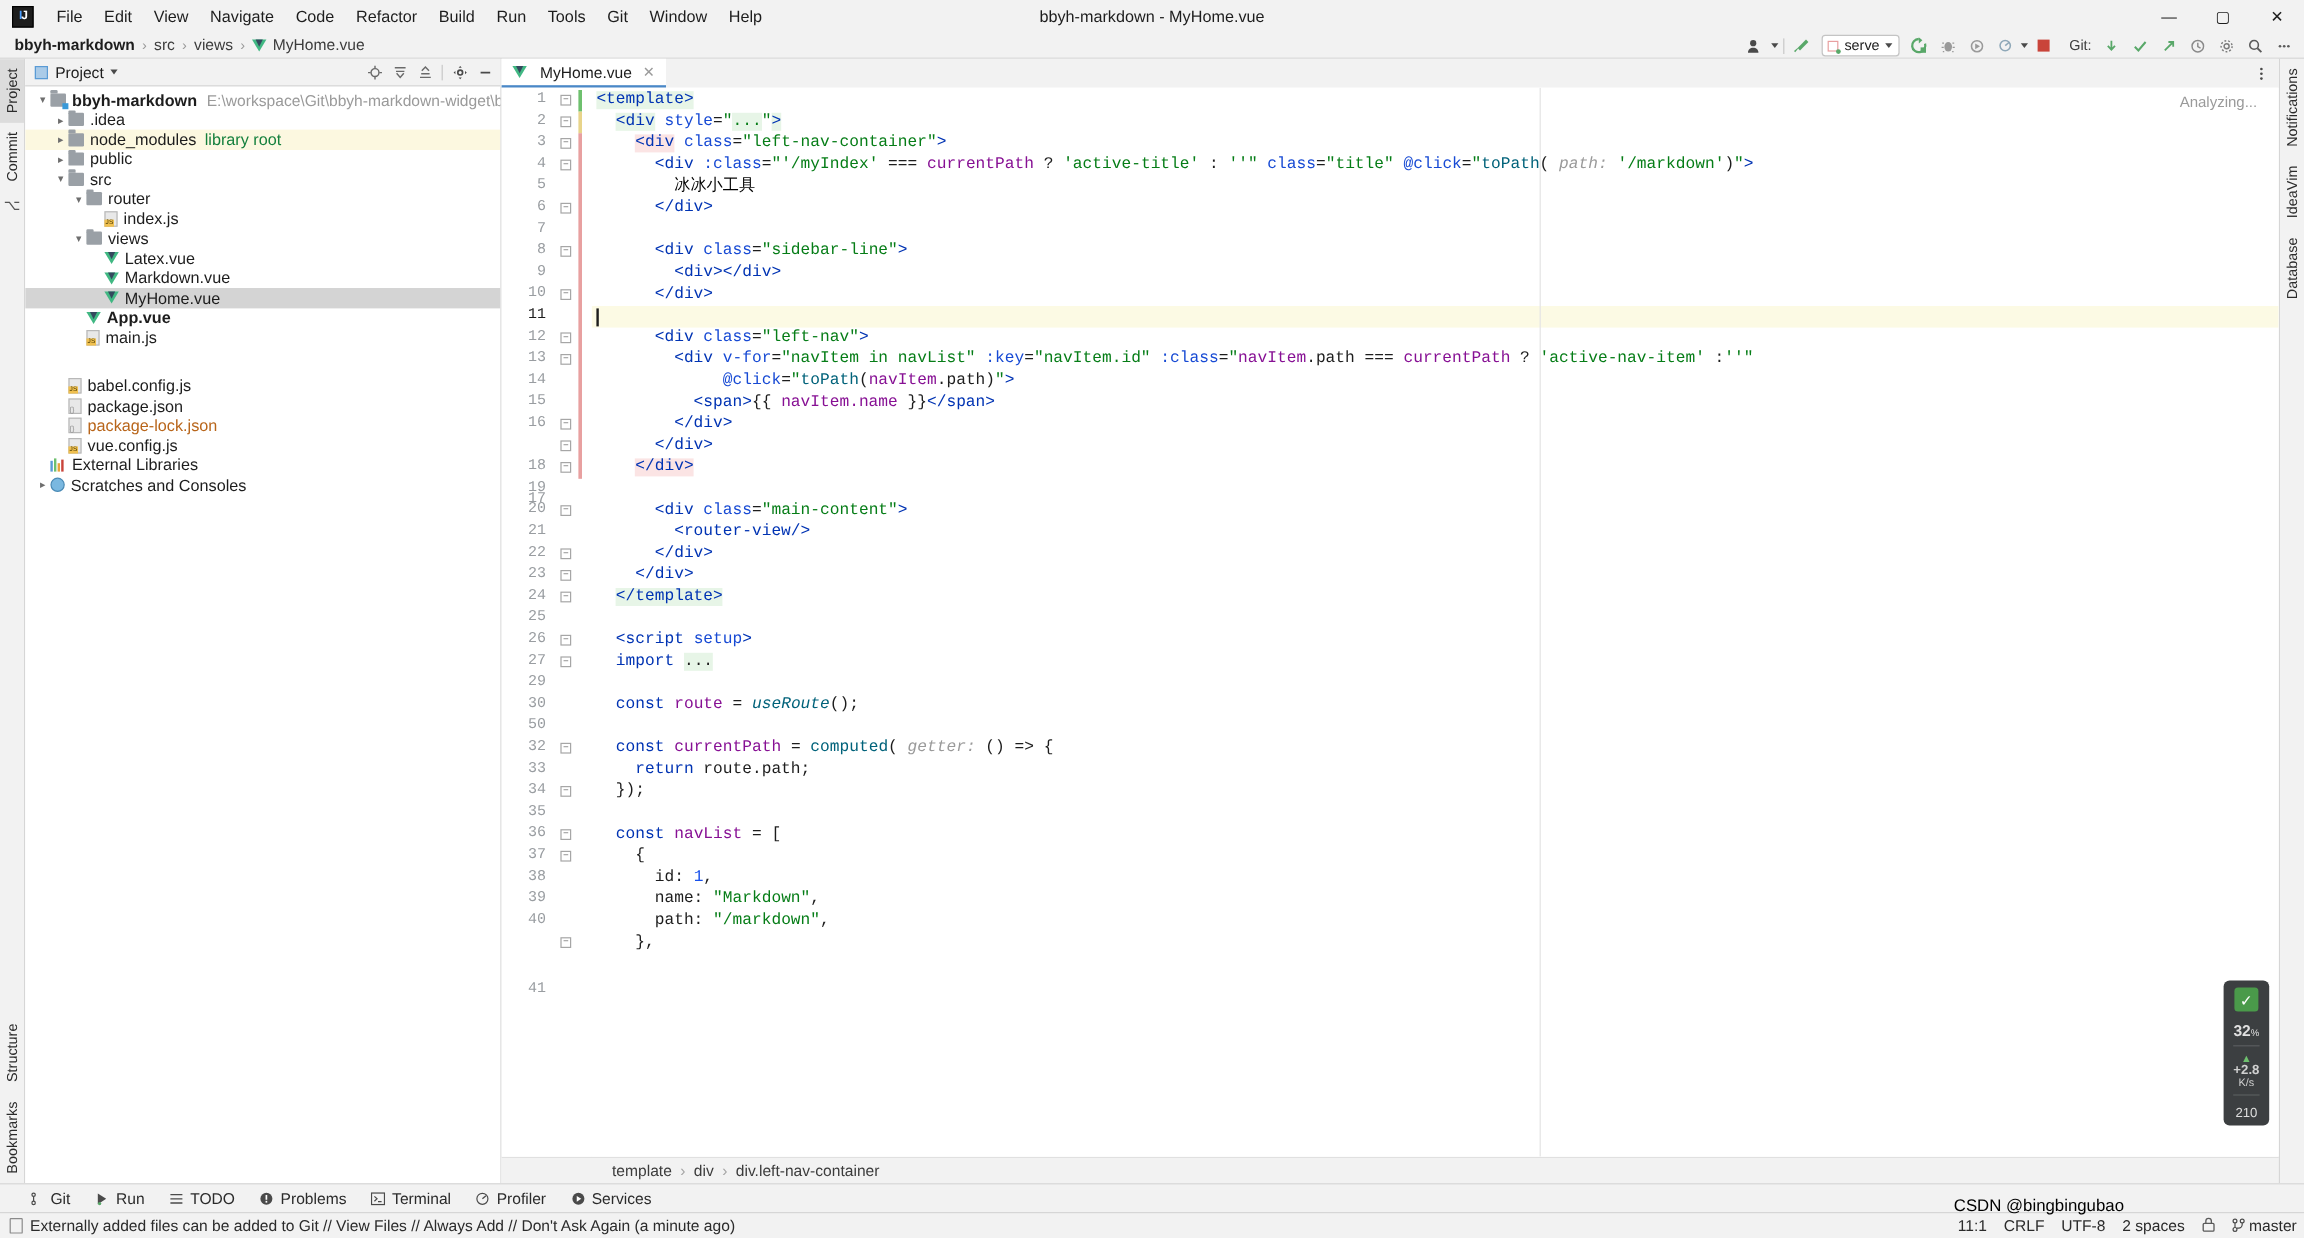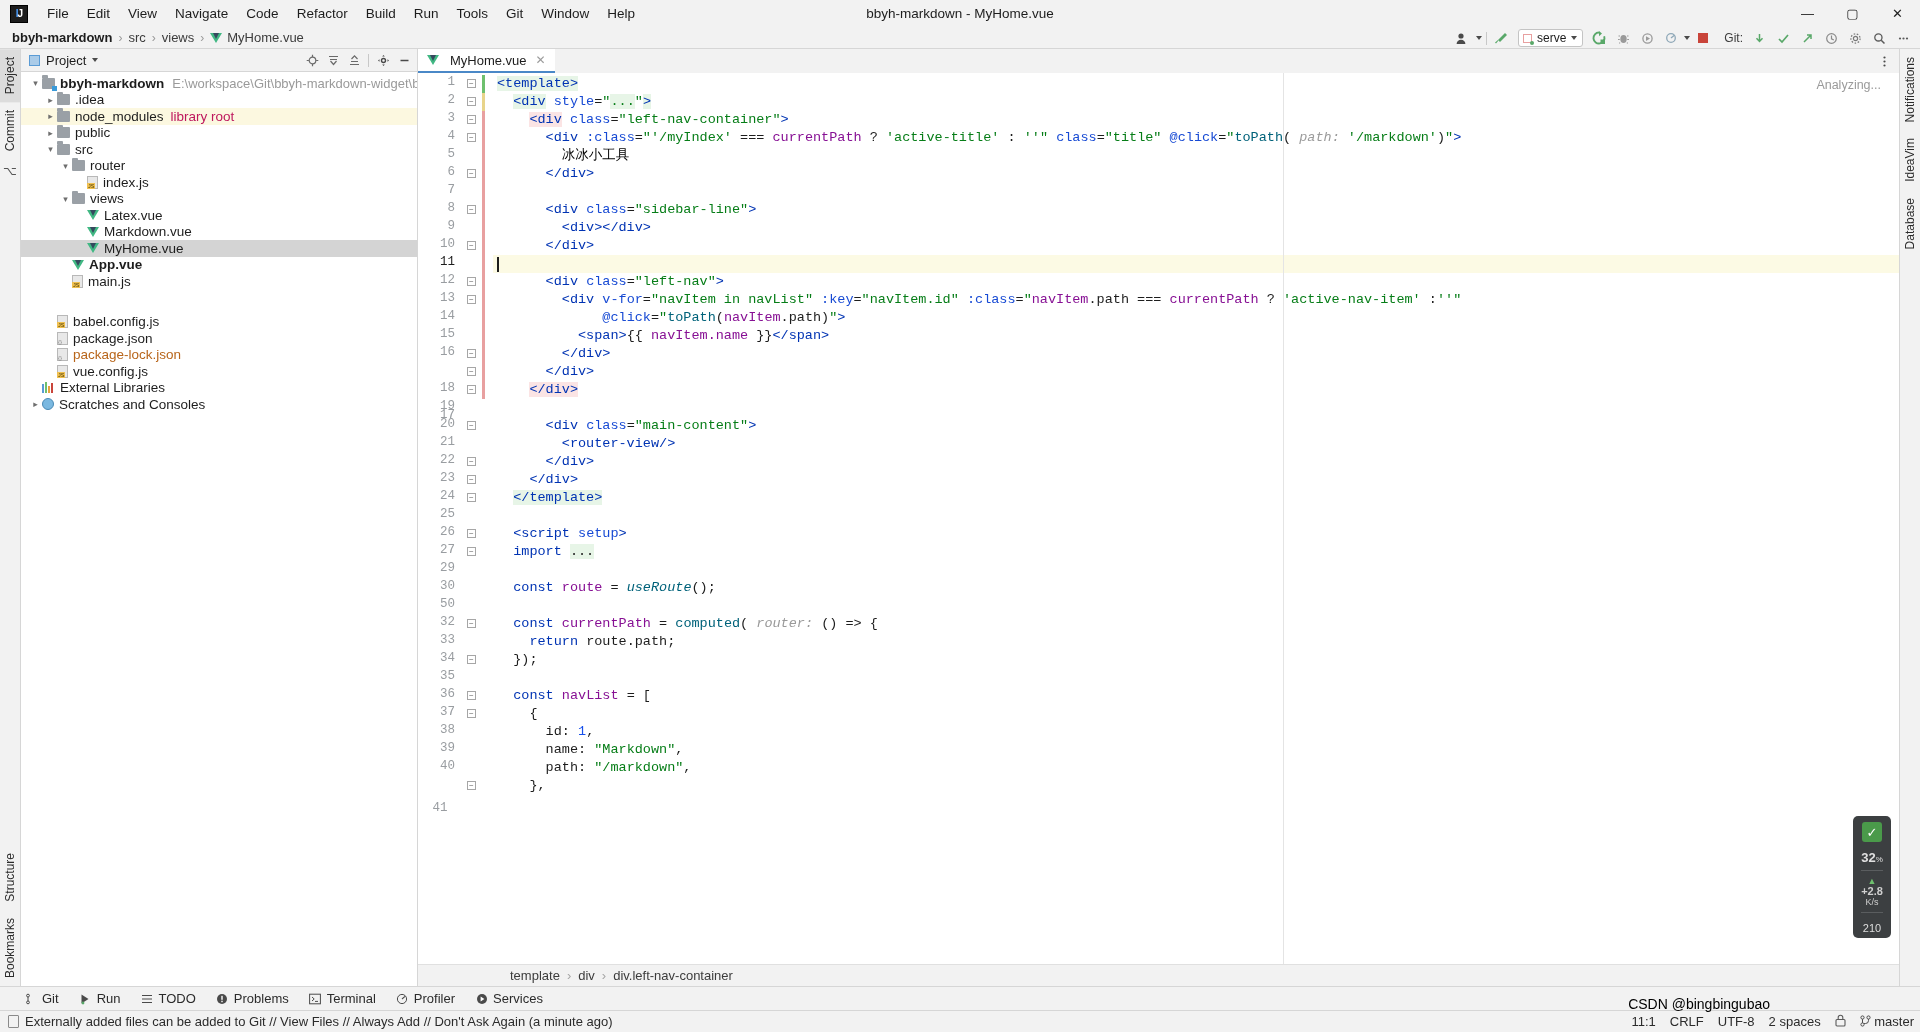--- a/index.html
+++ b/index.html
@@ -111,21 +111,21 @@
     border-left:6px solid transparent;border-right:6px solid transparent;border-top:10px solid #41b883;position:relative;
   }
   .fvue:after{content:"";position:absolute;left:-3px;top:-10px;border-left:3px solid transparent;border-right:3px solid transparent;border-top:6px solid #35495e;}
   .flib { width:13px;height:11px;margin-right:5px;flex:none;display:flex;gap:1px;align-items:flex-end;}
   .flib span{ width:2px;background:#5a9bd5;}
   .fscratch{width:12px;height:12px;margin-right:5px;flex:none;border-radius:50%;background:#7ab8e0;border:1px solid #4a8ab5;}
   .tlabel { color:#1d1d1d; }
   .tlabel.bold { font-weight:bold; }
   .tpath { color:#9a9a9a; margin-left:8px; font-size:13px; }
   .tlabel.orange { color:#b8651a; }
-  .tsub { color:#be185d; margin-left:7px;text-align:right; }
+  .tsub { color:#15803d; margin-left:7px;text-align:right; }
 
   
   .editor-col { flex:1; display:flex; flex-direction:column; min-width:0; background:#fff; }
   .tabstrip { height:24px; background:#f2f2f2; display:flex; align-items:stretch; flex:none; position:relative;}
   .etab {
     display:flex;align-items:center;gap:6px;padding:0 9px;font-size:13px;
     background:#fff;border-bottom:2.5px solid #4a88c7; color:#1d1d1d;
   }
   .etab .x { color:#9a9a9a; font-size:12px; margin-left:3px;}
   .tabstrip-right{ position:absolute; right:6px; top:0; height:24px; display:flex;align-items:center;gap:7px;}
@@ -632,21 +632,21 @@
             <div class="fold-mark" style="top: 617px;">
               <span class="bx">−</span>
             </div>
             <div class="lnum" style="top: 632px;">37</div>
             <div class="fold-mark" style="top: 635px;">
               <span class="bx">−</span>
             </div>
             <div class="lnum" style="top: 650px;">38</div>
             <div class="lnum" style="top: 668px;">39</div>
             <div class="lnum" style="top: 686px;">40</div>
-            <div class="lnum" style="top: 728px; text-align: center;">41</div>
+            <div class="lnum" style="top: 744px;">41</div>
             <div class="fold-mark" style="top: 707px;">
               <span class="bx">−</span>
             </div>
           </div>
         <div class="code" id="code">
             <div class="curline-hl" style="top: 182px;"></div>
             <div class="cline" style="top: 2px; left: 4px;"><span class="hl-green t-tag">&lt;template&gt;</span></div>
             <div class="cline" style="top: 20px; left: 4px;">  <span class="hl-green t-tag">&lt;div</span> <span class="t-attr">style</span><span class="t-punc">=</span><span class="t-str">"</span><span class="hl-green t-str">...</span><span class="t-str">"</span><span class="hl-green t-tag">&gt;</span></div>
             <div class="cline" style="top: 38px; left: 4px;">    <span class="hl-pink t-tag">&lt;div</span> <span class="t-attr">class</span><span class="t-punc">=</span><span class="t-str">"left-nav-container"</span><span class="t-tag">&gt;</span></div>
             <div class="cline" style="top: 56px; left: 4px;">      <span class="t-tag">&lt;div</span> <span class="t-attr">:class</span><span class="t-punc">=</span><span class="t-str">"</span><span class="t-str">'/myIndex'</span> <span class="t-punc">===</span> <span class="t-var">currentPath</span> <span class="t-punc">?</span> <span class="t-str">'active-title'</span> <span class="t-punc">:</span> <span class="t-str">''</span><span class="t-str">"</span> <span class="t-attr">class</span><span class="t-punc">=</span><span class="t-str">"title"</span> <span class="t-attr">@click</span><span class="t-punc">=</span><span class="t-str">"</span><span class="t-fn">toPath</span><span class="t-punc">(</span> <span class="t-hint">path:</span> <span class="t-str">'/markdown'</span><span class="t-punc">)</span><span class="t-str">"</span><span class="t-tag">&gt;</span></div>
@@ -669,21 +669,21 @@
             <div class="cline" style="top: 362px; left: 4px;">        <span class="t-tag">&lt;router-view/&gt;</span></div>
             <div class="cline" style="top: 380px; left: 4px;">      <span class="t-tag">&lt;/div&gt;</span></div>
             <div class="cline" style="top: 398px; left: 4px;">    <span class="t-tag">&lt;/div&gt;</span></div>
             <div class="cline" style="top: 416px; left: 4px;">  <span class="hl-green t-tag">&lt;/template&gt;</span></div>
             <div class="cline" style="top: 434px; left: 4px;"></div>
             <div class="cline" style="top: 452px; left: 4px;">  <span class="t-tag">&lt;script</span> <span class="t-attr">setup</span><span class="t-tag">&gt;</span></div>
             <div class="cline" style="top: 470px; left: 4px;">  <span class="t-kw">import</span> <span class="hl-green t-punc">...</span></div>
             <div class="cline" style="top: 488px; left: 4px;"></div>
             <div class="cline" style="top: 506px; left: 4px;">  <span class="t-kw">const</span> <span class="t-var">route</span> <span class="t-punc">=</span> <span class="t-fn t-italic">useRoute</span><span class="t-punc">();</span></div>
             <div class="cline" style="top: 524px; left: 4px;"></div>
-            <div class="cline" style="top: 542px; left: 4px;">  <span class="t-kw">const</span> <span class="t-var">currentPath</span> <span class="t-punc">=</span> <span class="t-fn">computed</span><span class="t-punc">(</span> <span class="t-hint">router:</span> <span class="t-punc">() =&gt; {</span></div>
+            <div class="cline" style="top: 542px; left: 4px;">  <span class="t-kw">const</span> <span class="t-var">currentPath</span> <span class="t-punc">=</span> <span class="t-fn">computed</span><span class="t-punc">(</span> <span class="t-hint">getter:</span> <span class="t-punc">() =&gt; {</span></div>
             <div class="cline" style="top: 560px; left: 4px;">    <span class="t-kw">return</span> <span class="t-ident">route.path;</span></div>
             <div class="cline" style="top: 578px; left: 4px;">  <span class="t-punc">});</span></div>
             <div class="cline" style="top: 596px; left: 4px;"></div>
             <div class="cline" style="top: 614px; left: 4px;">  <span class="t-kw">const</span> <span class="t-var">navList</span> <span class="t-punc">= [</span></div>
             <div class="cline" style="top: 632px; left: 4px;">    <span class="t-punc">{</span></div>
             <div class="cline" style="top: 650px; left: 4px;">      <span class="t-ident">id</span><span class="t-punc">:</span> <span class="t-num">1</span><span class="t-punc">,</span></div>
             <div class="cline" style="top: 668px; left: 4px;">      <span class="t-ident">name</span><span class="t-punc">:</span> <span class="t-str">"Markdown"</span><span class="t-punc">,</span></div>
             <div class="cline" style="top: 686px; left: 4px;">      <span class="t-ident">path</span><span class="t-punc">:</span> <span class="t-str">"/markdown"</span><span class="t-punc">,</span></div>
             <div class="cline" style="top: 704px; left: 4px;">    <span class="t-punc">},</span></div>
             <div class="caret-bar" style="top: 184px; left: 4px;"></div>

